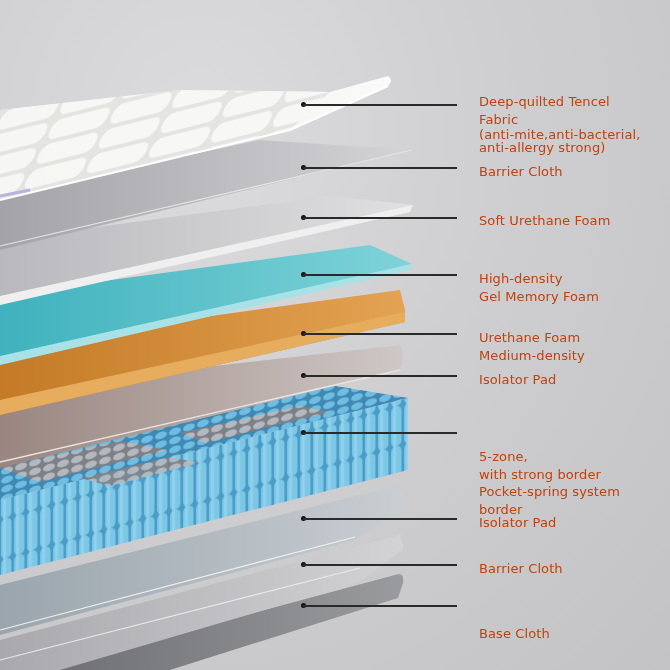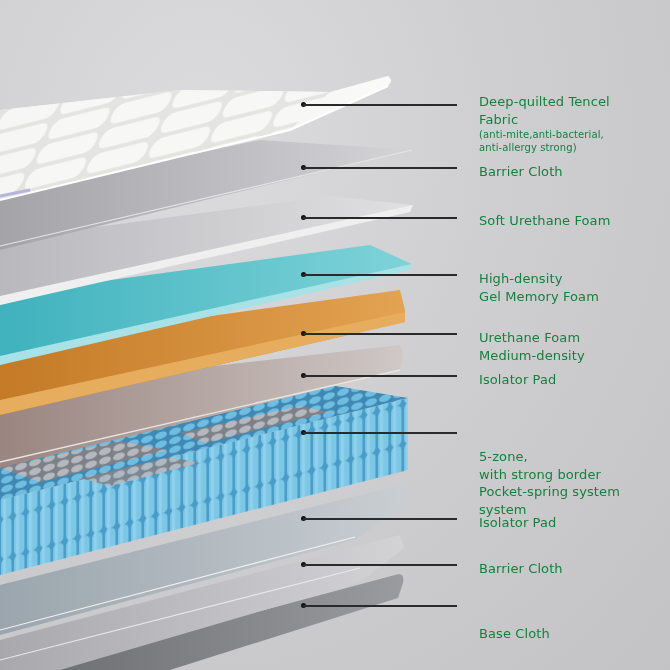--- a/index.html
+++ b/index.html
@@ -3,24 +3,24 @@
 <meta charset="utf-8">
 <style>
   html, body { margin:0; padding:0; }
   body {
     width:670px; height:670px; overflow:hidden; position:relative;
     background: radial-gradient(ellipse at 30% 20%, #dcdcde 0%, #cfcfd1 45%, #c3c3c5 100%);
     font-family: "DejaVu Sans", "Liberation Sans", sans-serif;
   }
   #illustration { position:absolute; left:0; top:0; width:670px; height:670px; }
   .label {
-    position:absolute; left:479px; color:#15803d;
+    position:absolute; left:479px; color:#c2410c;
     font-size:13px; line-height:17.5px; letter-spacing:0.1px;
   }
-  .label .sub { display:block; font-size:10px; line-height:13px; }
+  .label .sub { display:block; font-size:13px; line-height:13px; }
   .callout-line { position:absolute; height:1.5px; background:#2a2a2a; }
   .callout-dot { position:absolute; width:5px; height:5px; border-radius:50%; background:#111; }
 </style>
 </head>
 <body>
 
 <svg id="illustration" viewBox="0 0 670 670" xmlns="http://www.w3.org/2000/svg">
   <defs>
     <linearGradient id="gBase" x1="0" y1="0" x2="1" y2="0">
       <stop offset="0" stop-color="#6d6e72"></stop>
@@ -157,21 +157,21 @@
   <div>Urethane Foam</div>
   <div>Medium-density</div>
 </div>
 <div class="label" style="top:371px">
   <div>Isolator Pad</div>
 </div>
 <div class="label" style="top:448px">
   <div>5-zone,</div>
   <div>with strong border</div>
   <div>Pocket-spring system</div>
-  <div>system</div>
+  <div>border</div>
 </div>
 <div class="label" style="top:514px">
   <div>Isolator Pad</div>
 </div>
 <div class="label" style="top:560px">
   <div>Barrier Cloth</div>
 </div>
 <div class="label" style="top:625px">
   <div>Base Cloth</div>
 </div>

